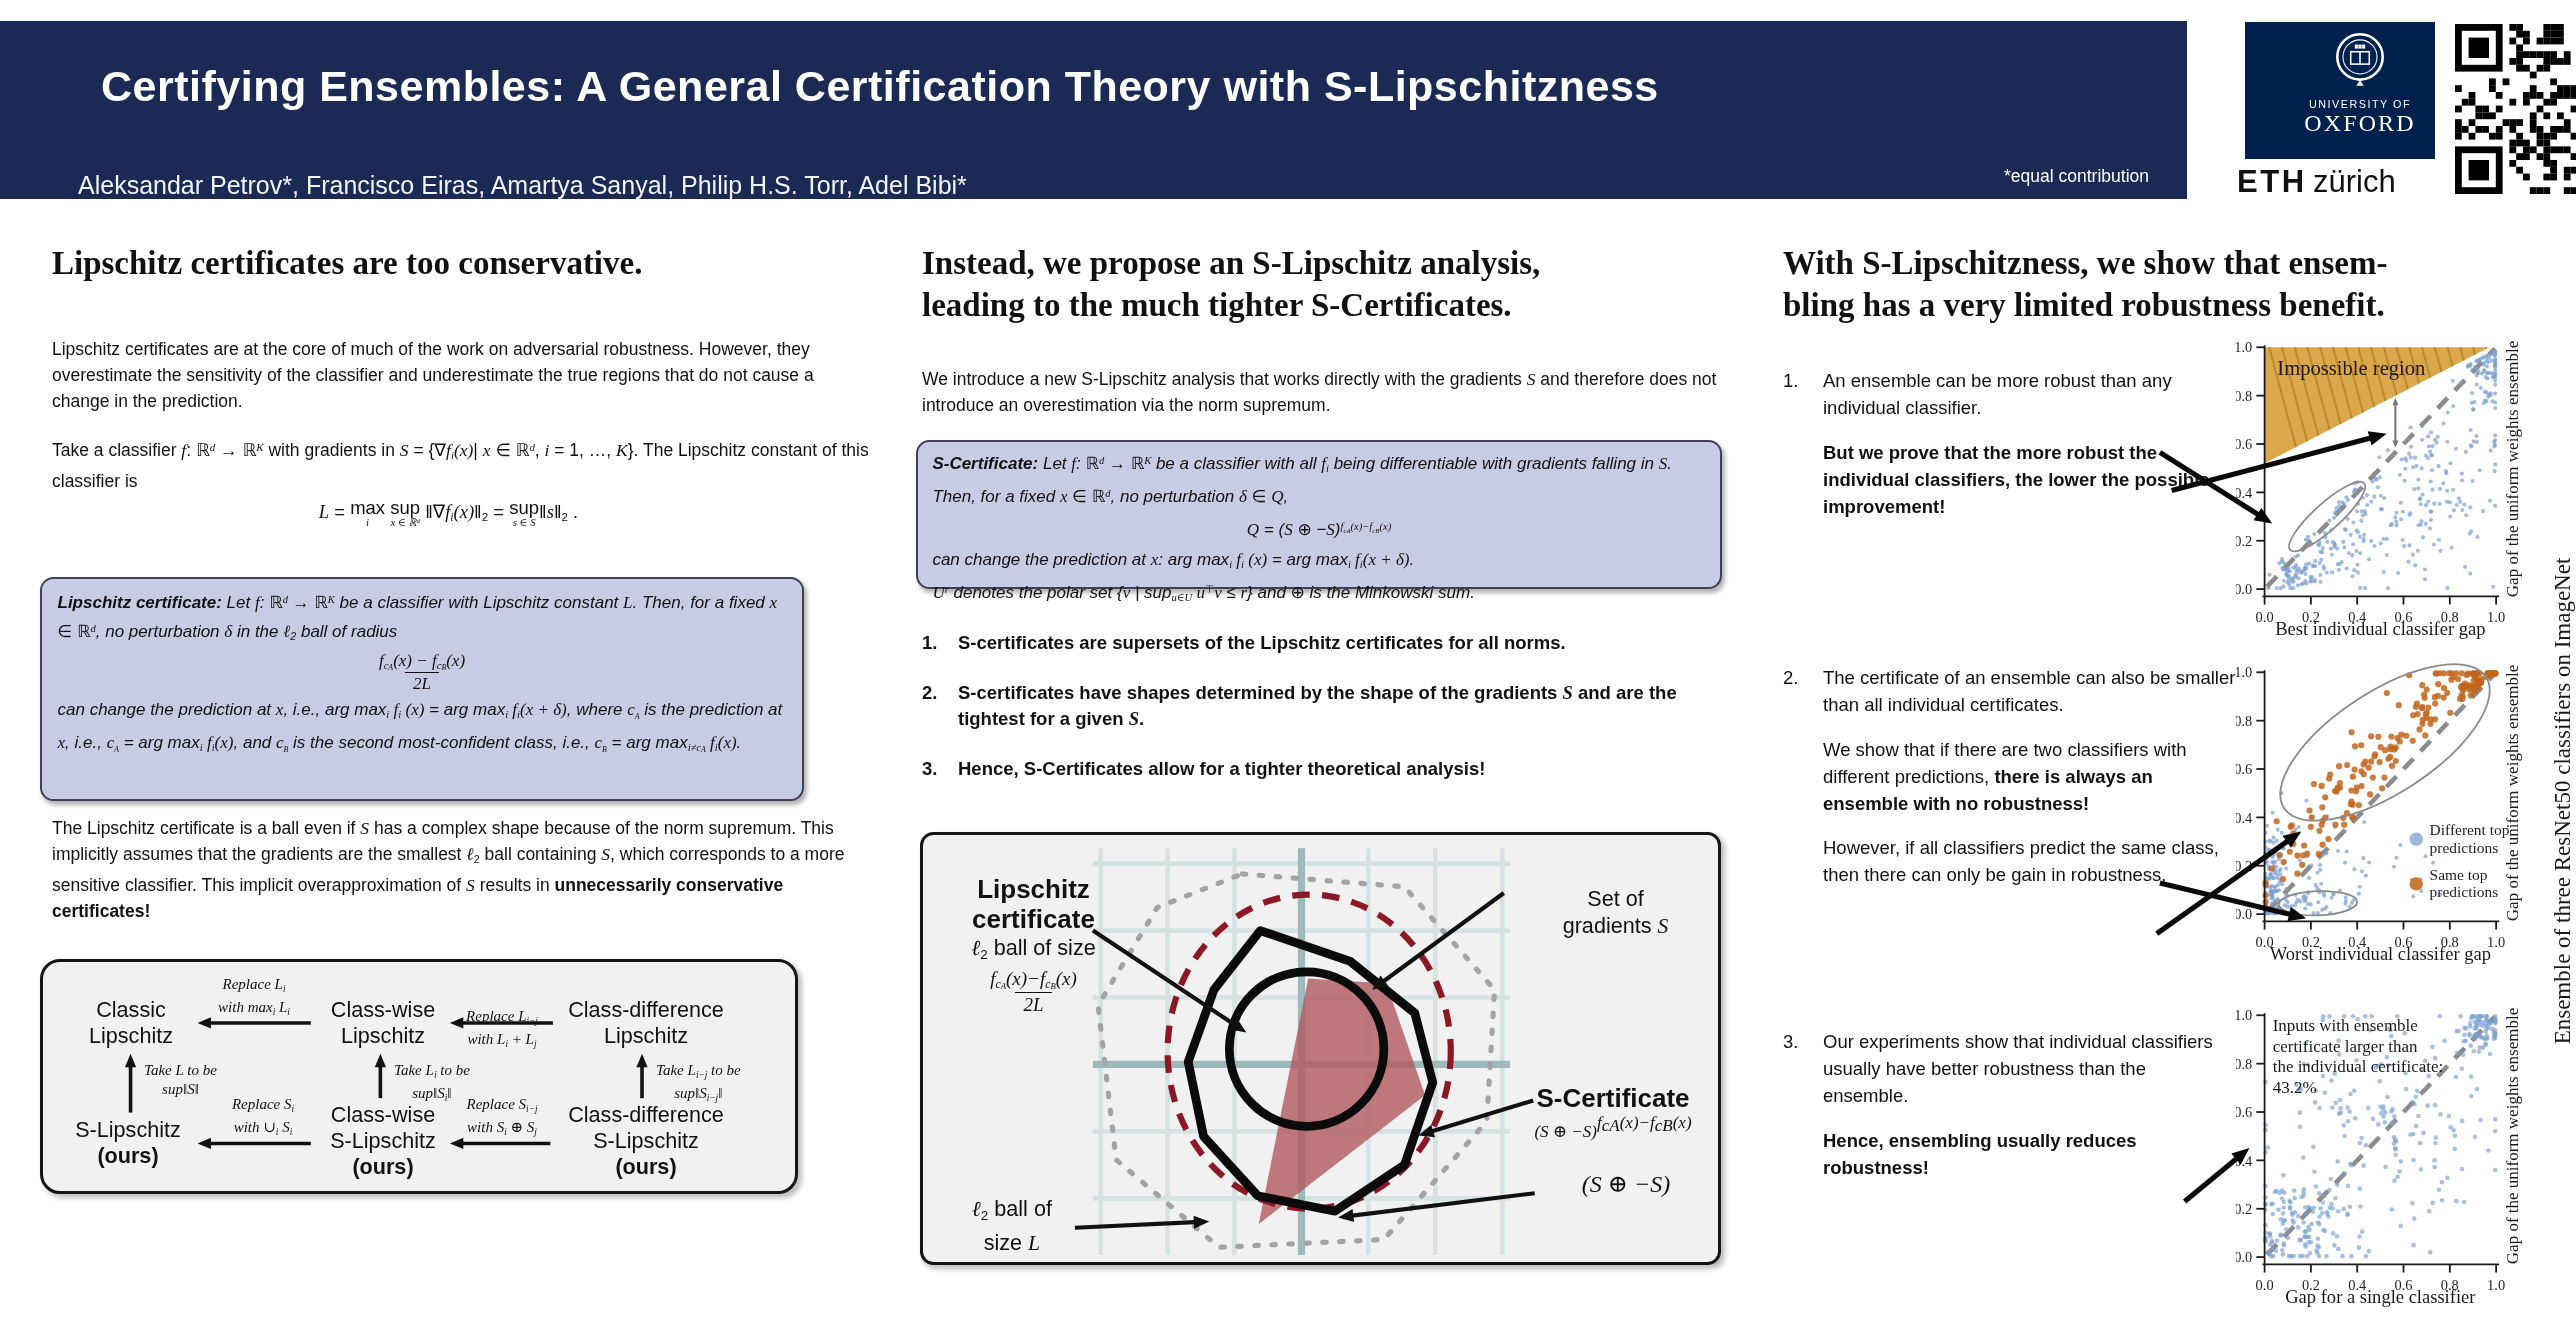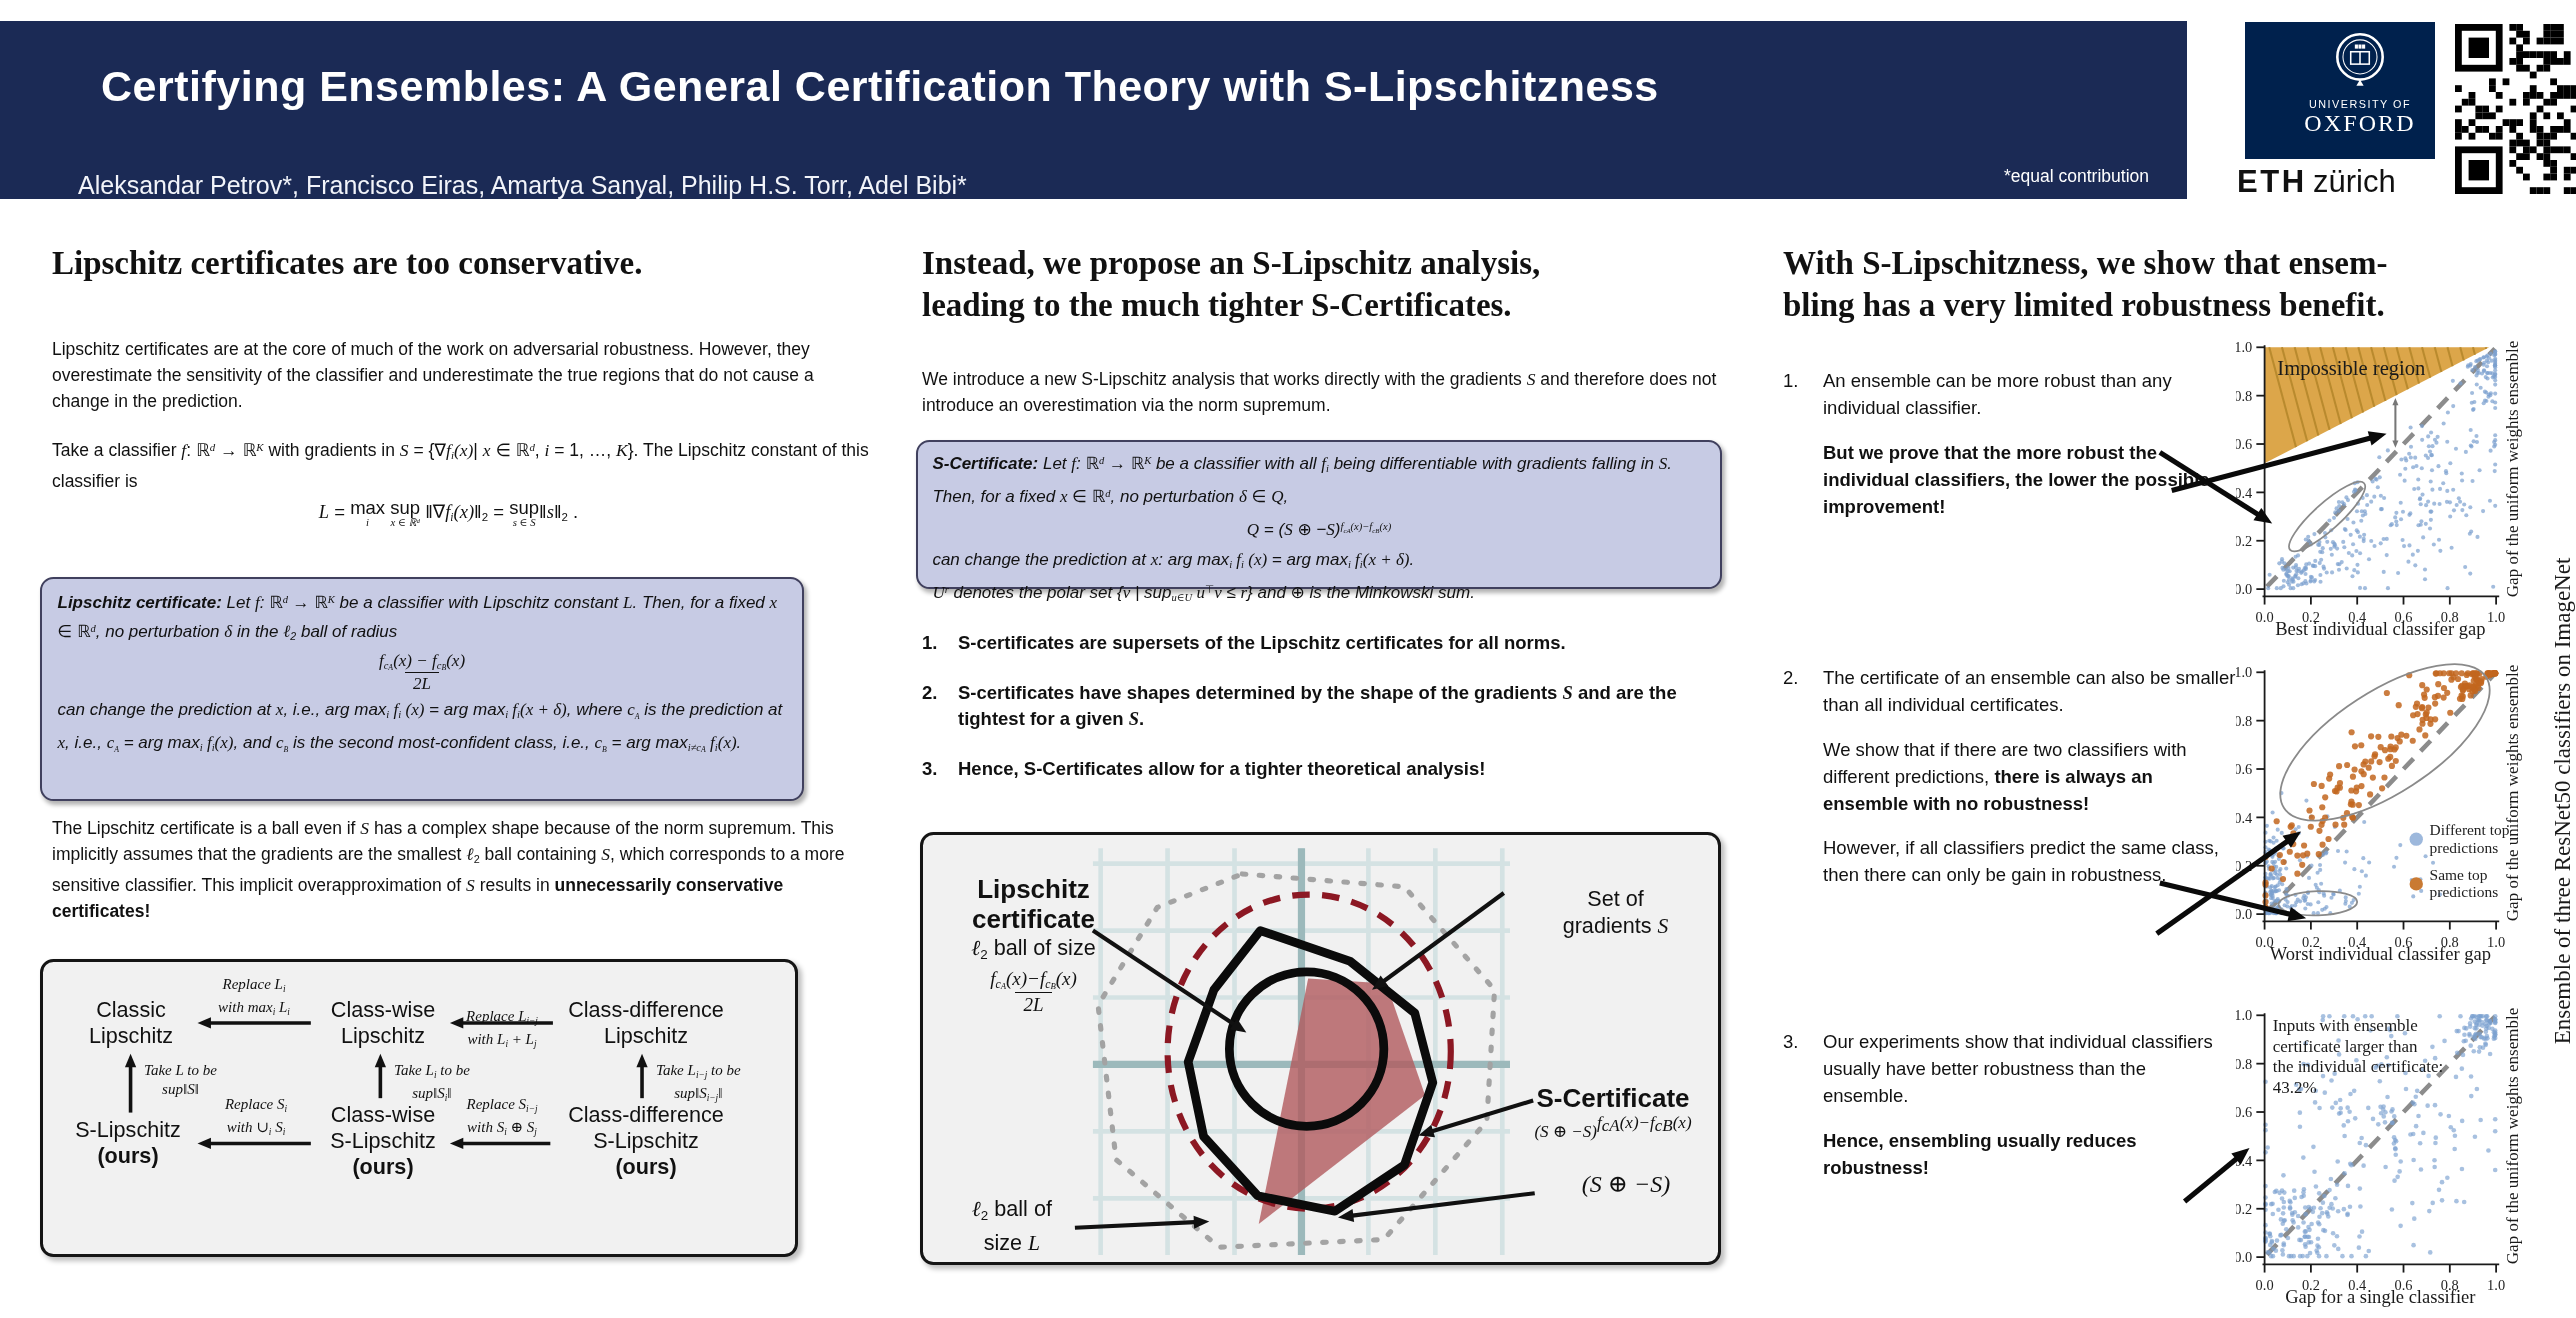--- a/index.html
+++ b/index.html
@@ -40,21 +40,21 @@
     padding:8.2px 15.5px;font-style:italic;font-size:17px;line-height:26px;box-shadow:2.6px 3.1px 4.6px rgba(0,0,0,.30);}
   .graybox{background:#f1f1f1;border:3.1px solid #151515;border-radius:13.4px;box-sizing:border-box;box-shadow:3.1px 3.6px 5.2px rgba(0,0,0,.25);}
   
   #c1h{left:52px;top:242px;width:824px;}
   #c1p1{left:52px;top:336px;width:804px;}
   #c1p2{left:52px;top:434px;width:819px;}
   #c1eq{left:52px;top:498px;width:793px;text-align:center;font-size:18.5px;}
   #c1box{left:40px;top:577px;width:764px;height:224px;}
   #c1box .beq{margin:1px 0 3.1px;}
   #c1p3{left:52px;top:815px;width:809px;}
-  #c1flow{left:40px;top:959px;width:758px;height:298px;}
+  #c1flow{left:40px;top:959px;width:758px;height:235px;border-radius:20px;}
   .fnode{position:absolute;transform:translateX(-50%);text-align:center;font-size:21.6px;line-height:26px;color:#111;white-space:nowrap;}
   .flowlab{position:absolute;font-family:"Liberation Serif","DejaVu Serif",serif;font-style:italic;
     font-size:15px;line-height:18.5px;text-align:center;color:#111;white-space:nowrap;}
   .flowlab.c{transform:translateX(-50%);}
   
   #c2h{left:922px;top:242px;width:835px;}
   #c2p1{left:922px;top:366px;width:819px;}
   #c2box{left:916px;top:440px;width:806px;height:149px;font-size:17px;line-height:25px;padding:6.2px 14.4px;}
   #c2list{left:922px;top:630px;width:809px;font-weight:700;font-size:18.5px;line-height:26px;}
   .l2item{display:flex;margin-bottom:24px;}
@@ -332,21 +332,21 @@
       <polygon points="1163,178 1152.08,204 1173.92,204" fill="#111"></polygon>
     </svg>
     <div class="flowlab c" style="left: 211px; top: 13.4px;">
       <div><span>Replace </span><span class="m">L</span><span class="m sub">i</span></div>
       <div><span>with max</span><span class="sub">i</span><span class="m"> L</span><span class="m sub">i</span></div>
     </div>
     <div class="flowlab c" style="left: 459px; top: 13.4px; margin-top: 32px;">
       <div><span>Replace </span><span class="m">L</span><span class="m sub">i−j</span></div>
       <div><span>with </span><span class="m">L</span><span class="m sub">i</span><span> + </span><span class="m">L</span><span class="m sub">j</span></div>
     </div>
-    <div class="flowlab c" style="left: 213px; top: 133px;">
+    <div class="flowlab c" style="left: 220px; top: 133px;">
       <div><span>Replace </span><span class="m">S</span><span class="m sub">i</span></div>
       <div><span>with ∪</span><span class="sub">i</span><span class="m"> S</span><span class="m sub">i</span></div>
     </div>
     <div class="flowlab c" style="left: 459px; top: 133px;">
       <div><span>Replace </span><span class="m">S</span><span class="m sub">i−j</span></div>
       <div><span>with </span><span class="m">S</span><span class="m sub">i</span><span> ⊕ </span><span class="m">S</span><span class="m sub">j</span></div>
     </div>
     <div class="flowlab" style="left: 101px; top: 99px;">
       <div><span>Take </span><span class="m">L</span><span> to be</span></div>
       <div><span>sup‖</span><span class="m">S</span><span>‖</span></div>

